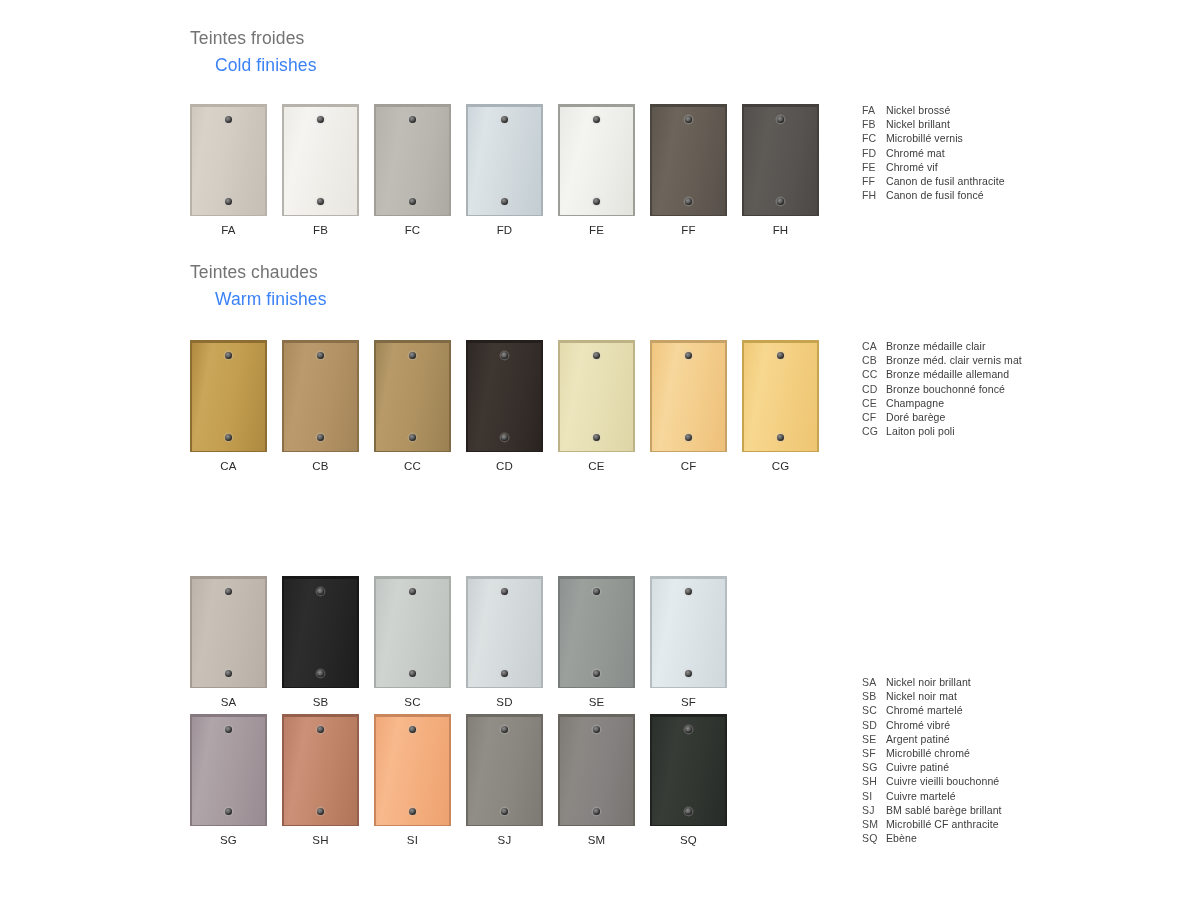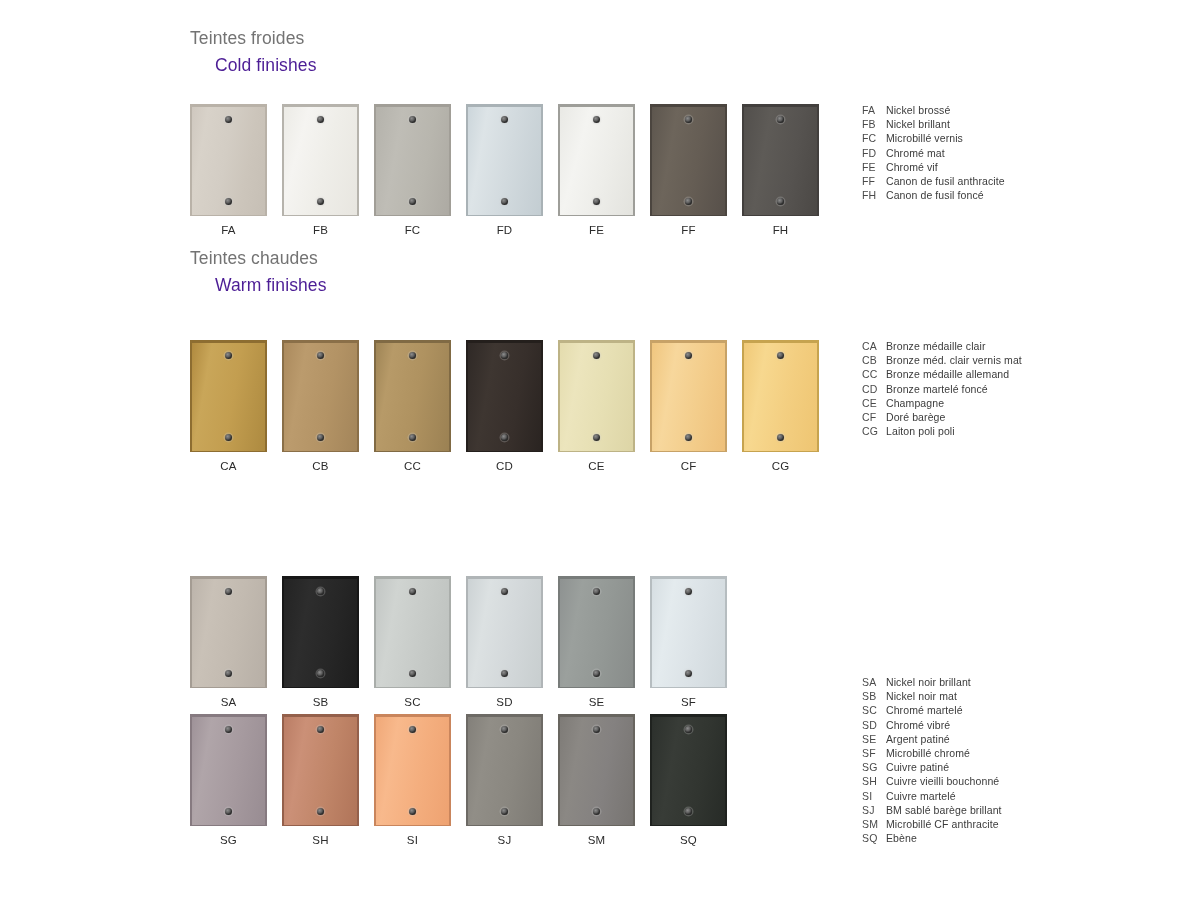--- a/index.html
+++ b/index.html
@@ -20,21 +20,21 @@
     font-size:17.5px;
     font-weight:400;
     color:#737373;
     letter-spacing:.1px;
     line-height:1;
     white-space:nowrap;
   }
   .heading-en{
     font-size:17.5px;
     font-weight:400;
-    color:#4c1d95;
+    color:#3b82f6;
     letter-spacing:.1px;
     line-height:1;
     margin-top:9px;
     margin-left:25px;
     white-space:nowrap;
   }
 
   
   .row{position:absolute;display:flex;}
   .swatch{
@@ -192,21 +192,21 @@
       <div class="legend-row">
         <span class="legend-code">FF</span>
         <span class="legend-name">Canon de fusil anthracite</span>
       </div>
       <div class="legend-row">
         <span class="legend-code">FH</span>
         <span class="legend-name">Canon de fusil foncé</span>
       </div>
     </div>
 
-  <div class="section" style="left:190px;top:250px;">
+  <div class="section" style="left:190px;top:264px;">
     <div class="heading-fr">Teintes chaudes</div>
     <div class="heading-en">Warm finishes</div>
   </div>
 
   <div class="row" id="row-warm" style="left:190px;top:340px;">
       <div class="swatch">
         <div class="plate" style="background: rgb(141, 109, 49);">
           <div class="face" style="background: linear-gradient(100deg, rgb(176, 138, 63) 0%, rgb(201, 166, 89) 22%, rgb(195, 158, 80) 55%, rgb(173, 138, 64) 100%); inset: 3px 2px 1px;"></div>
           <span class="screw top"></span>
           <span class="screw bottom"></span>
@@ -271,21 +271,21 @@
       <div class="legend-row">
         <span class="legend-code">CB</span>
         <span class="legend-name">Bronze méd. clair vernis mat</span>
       </div>
       <div class="legend-row">
         <span class="legend-code">CC</span>
         <span class="legend-name">Bronze médaille allemand</span>
       </div>
       <div class="legend-row">
         <span class="legend-code">CD</span>
-        <span class="legend-name">Bronze martelé foncé</span>
+        <span class="legend-name">Bronze bouchonné foncé</span>
       </div>
       <div class="legend-row">
         <span class="legend-code">CE</span>
         <span class="legend-name">Champagne</span>
       </div>
       <div class="legend-row">
         <span class="legend-code">CF</span>
         <span class="legend-name">Doré barège</span>
       </div>
       <div class="legend-row">

